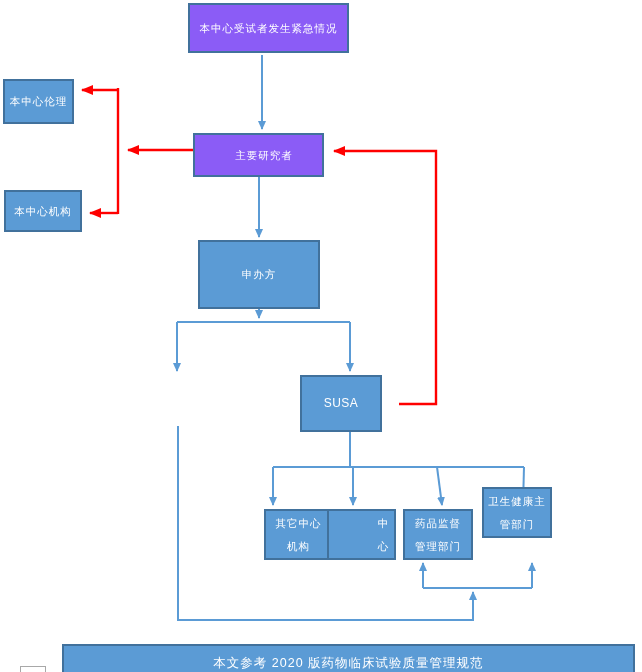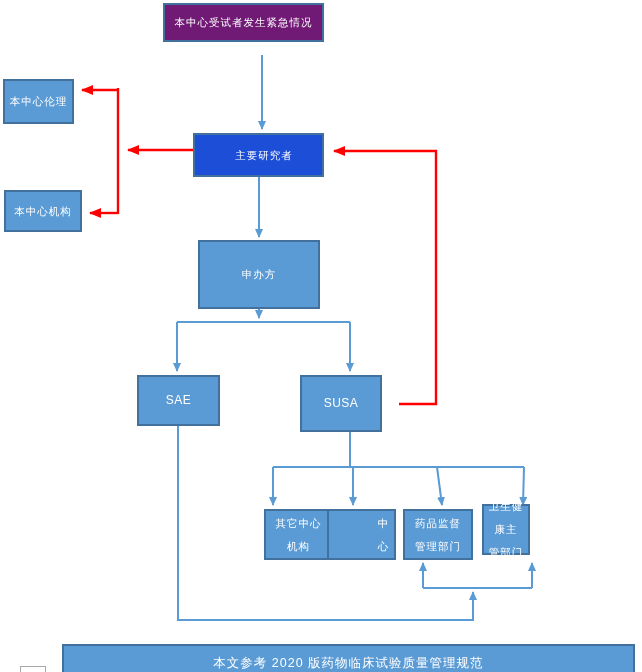--- a/index.html
+++ b/index.html
@@ -74,34 +74,33 @@
         <polyline points="532,588 532,563" class="connector-blue" marker-end="url(#arrow-blue)"></polyline>
         <polyline points="399,404 436,404 436,151 334,151" class="connector-red" marker-end="url(#arrow-red)"></polyline>
         <polyline points="193,150 128,150" class="connector-red" marker-end="url(#arrow-red)"></polyline>
         <polyline points="118,88 118,214" class="connector-red"></polyline>
         <polyline points="118,90 82,90" class="connector-red" marker-end="url(#arrow-red)"></polyline>
         <polyline points="118,213 90,213" class="connector-red" marker-end="url(#arrow-red)"></polyline>
       </g>
   </svg>
 
   <div id="nodes-layer">
-      <div class="node" style="left: 163px; top: 3px; width: 161px; height: 39px; background: #701a75; border: 2px solid rgb(65, 113, 156);"><span>本中心受试者发生紧急情况</span></div>
+      <div class="node" style="left: 188px; top: 3px; width: 161px; height: 50px; background: #8b5cf6; border: 2px solid rgb(65, 113, 156);"><span>本中心受试者发生紧急情况</span></div>
       <div class="node" style="left: 3px; top: 79px; width: 71px; height: 45px; background: rgb(91, 155, 213); border: 2px solid rgb(65, 113, 156);"><span>本中心伦理</span></div>
       <div class="node" style="left: 4px; top: 190px; width: 78px; height: 42px; background: rgb(91, 155, 213); border: 2px solid rgb(65, 113, 156); justify-content: center;"><span>本中心机构</span></div>
-      <div class="node" style="left: 193px; top: 133px; width: 131px; height: 44px; background: #1d4ed8; border: 2px solid rgb(65, 113, 156); padding-left: 11px;"><span>主要研究者</span></div>
+      <div class="node" style="left: 193px; top: 133px; width: 131px; height: 44px; background: #8b5cf6; border: 2px solid rgb(65, 113, 156); padding-left: 11px;"><span>主要研究者</span></div>
       <div class="node" style="left: 198px; top: 240px; width: 122px; height: 69px; background: rgb(91, 155, 213); border: 2px solid rgb(65, 113, 156);"><span>申办方</span></div>
-      <div class="node latin" style="left: 137px; top: 375px; width: 83px; height: 51px; background: rgb(91, 155, 213); border: 2px solid rgb(65, 113, 156);"><span>SAE</span></div>
       <div class="node latin" style="left: 300px; top: 375px; width: 82px; height: 57px; background: rgb(91, 155, 213); border: 2px solid rgb(65, 113, 156);"><span>SUSA</span></div>
       <div class="node" style="left: 248px; top: 509px; width: 69px; height: 51px; background: rgb(91, 155, 213); border: 2px solid rgb(65, 113, 156); margin-left: 16px;"><span>其它中心
 机构</span></div>
       <div class="node" style="left: 327px; top: 509px; width: 69px; height: 51px; background: rgb(91, 155, 213); border: 2px solid rgb(65, 113, 156); padding-left: 44px;"><span>其它中心伦
 理</span></div>
       <div class="node" style="left: 403px; top: 509px; width: 70px; height: 51px; background: rgb(91, 155, 213); border: 2px solid rgb(65, 113, 156); justify-content: center;"><span>药品监督
 管理部门</span></div>
-      <div class="node" style="left: 482px; top: 504px; width: 48px; height: 51px; background: rgb(91, 155, 213); border: 2px solid rgb(65, 113, 156);"><span>卫生健康主
+      <div class="node" style="left: 482px; top: 487px; width: 70px; height: 51px; background: rgb(91, 155, 213); border: 2px solid rgb(65, 113, 156);"><span>卫生健康主
 管部门</span></div>
     </div>
 
   <div id="banner" style="left: 62px; top: 644px; width: 573px; height: 42px; background: rgb(91, 155, 213); border: 2px solid rgb(65, 113, 156);">本文参考 2020 版药物临床试验质量管理规范</div>
 
   <div id="partial-shape" style="left: 20px; top: 666px; width: 26px; height: 20px;"></div>
 
 </div>
 
 </body></html>

